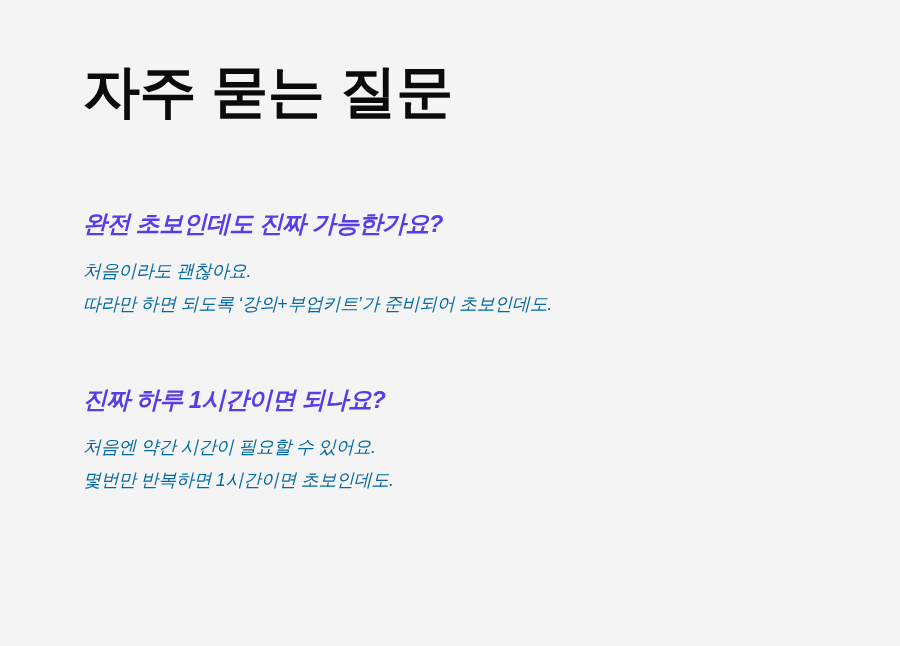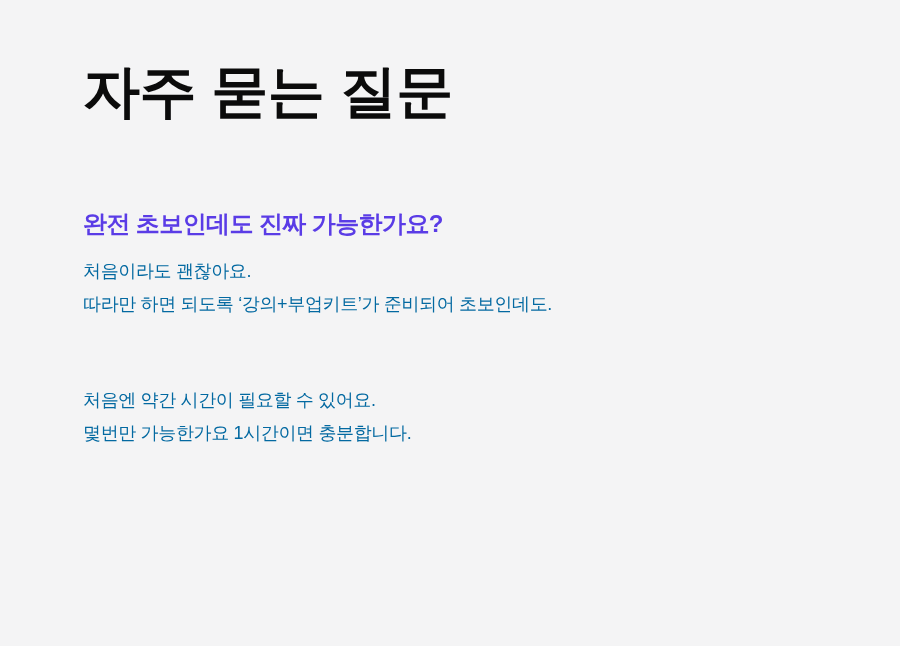--- a/index.html
+++ b/index.html
@@ -37,20 +37,21 @@
     color: #0b0b0b;
     white-space: nowrap;
   }
 
   
   .faq-list {
     position: absolute;
     left: 83px;
     top: 208px;
     width: 740px;
+    font-style: italic;
   }
 
   .faq-item {
     margin: 0 0 62px 0;
   }
   .faq-item:last-child {
     margin-bottom: 0;
   }
 
   .faq-question {
@@ -88,20 +89,21 @@
 
     <article class="faq-item">
       <h2 class="faq-question">완전 초보인데도 진짜 가능한가요?</h2>
       <p class="faq-answer">
         <span class="faq-answer-line">처음이라도 괜찮아요.</span>
         <span class="faq-answer-line">따라만 하면 되도록 ‘강의+부업키트’가 준비되어 초보인데도.</span>
       </p>
     </article>
 
     <article class="faq-item">
+      <h2 class="faq-question">진짜 하루 1시간이면 되나요?</h2>
       <p class="faq-answer">
         <span class="faq-answer-line">처음엔 약간 시간이 필요할 수 있어요.</span>
-        <span class="faq-answer-line">몇번만 가능한가요 1시간이면 충분합니다.</span>
+        <span class="faq-answer-line">몇번만 반복하면 1시간이면 초보인데도.</span>
       </p>
     </article>
 
   </section>
 </div>
 
 </body></html>

